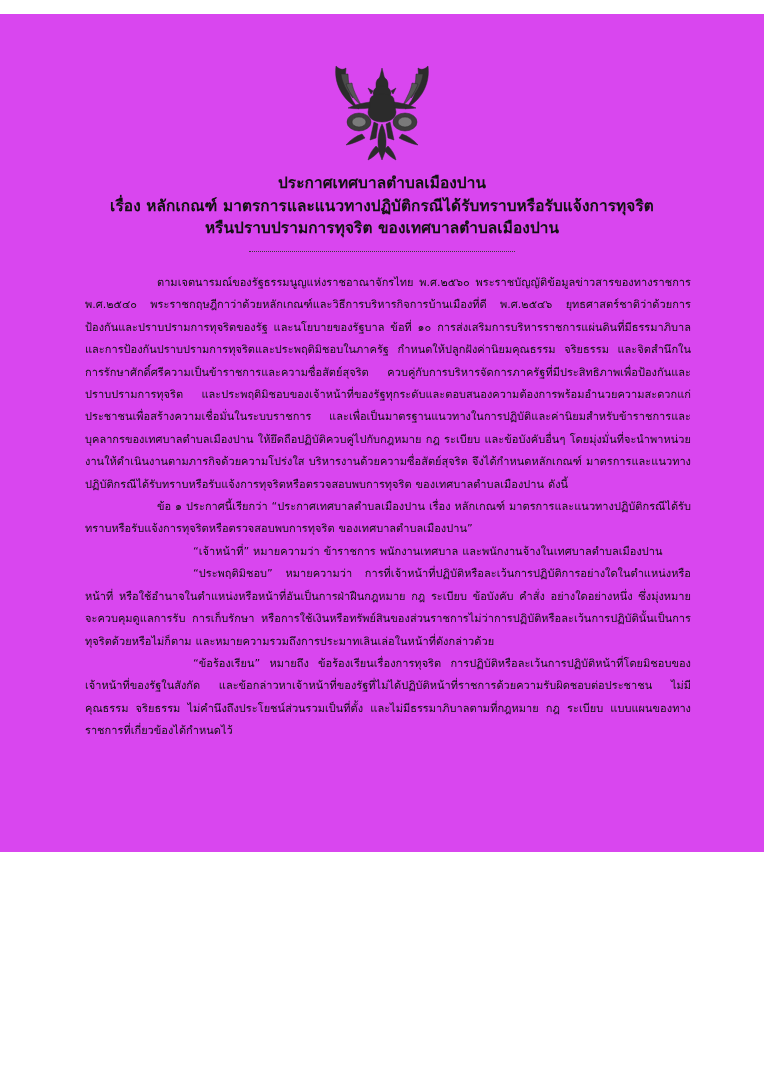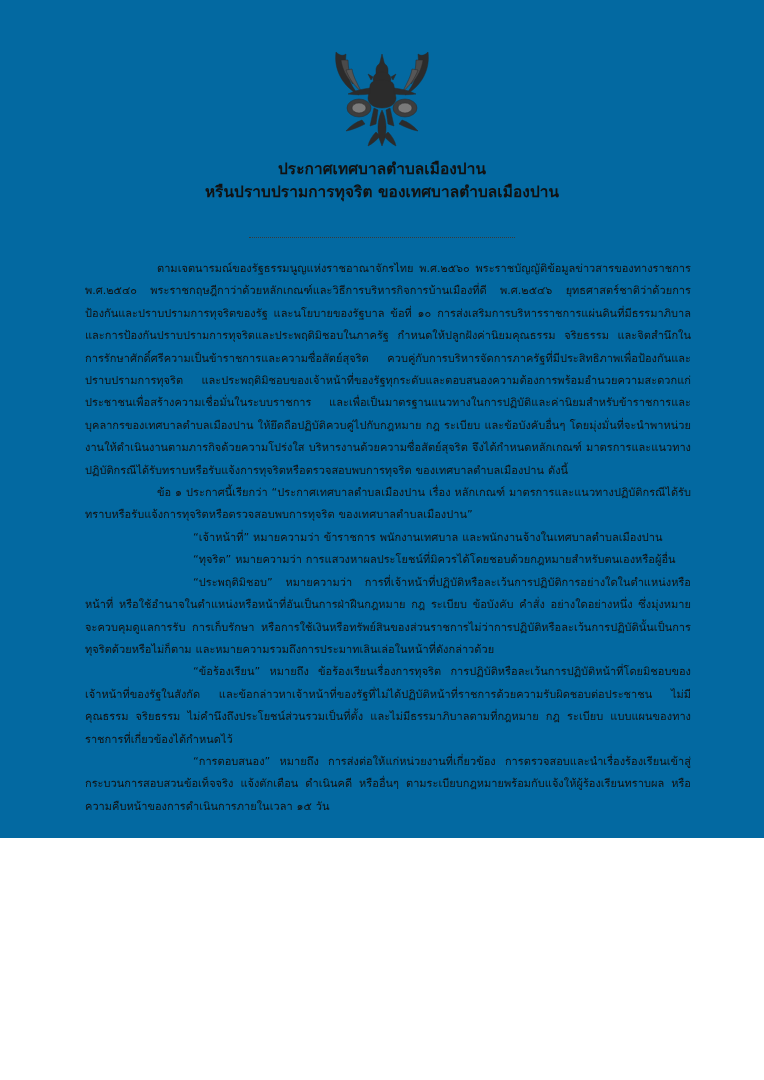--- a/index.html
+++ b/index.html
@@ -9,22 +9,22 @@
     background: #ffffff;
   }
   body {
     font-family: "DejaVu Sans", "Liberation Sans", sans-serif;
     color: #111111;
   }
   .page {
     position: relative;
     width: 764px;
     height: 838px;
-    margin: 0 auto;
-    background: #0369a1;
+    margin: 14px auto;
+    background: #d946ef;
     overflow: hidden;
     box-sizing: border-box;
   }
 
   
   .emblem-wrap {
     position: absolute;
     top: 46px;
     left: 0;
     width: 764px;
@@ -129,30 +129,29 @@
 
         <path d="M50 64 C46 72 45 82 47 92 L50 100 L53 92 C55 82 54 72 50 64 Z"></path>
         <path d="M44 86 C40 90 37 95 36 100 C40 98 45 94 48 90 Z"></path>
         <path d="M56 86 C60 90 63 95 64 100 C60 98 55 94 52 90 Z"></path>
       </g>
     </svg>
   </div>
 
   <div class="heading">
     <div class="hl">ประกาศเทศบาลตำบลเมืองปาน</div>
+    <div class="hl">เรื่อง  หลักเกณฑ์ มาตรการและแนวทางปฏิบัติกรณีได้รับทราบหรือรับแจ้งการทุจริต</div>
     <div class="hl">หรืนปราบปรามการทุจริต ของเทศบาลตำบลเมืองปาน</div>
   </div>
 
   <div class="rule-wrap">
     <div class="rule"></div>
   </div>
 
   <div class="body">
     <p class="ind-1">ตามเจตนารมณ์ของรัฐธรรมนูญแห่งราชอาณาจักรไทย พ.ศ.๒๕๖๐ พระราชบัญญัติข้อมูลข่าวสารของทางราชการ พ.ศ.๒๕๔๐ พระราชกฤษฎีกาว่าด้วยหลักเกณฑ์และวิธีการบริหารกิจการบ้านเมืองที่ดี พ.ศ.๒๕๔๖ ยุทธศาสตร์ชาติว่าด้วยการป้องกันและปราบปรามการทุจริตของรัฐ และนโยบายของรัฐบาล ข้อที่ ๑๐ การส่งเสริมการบริหารราชการแผ่นดินที่มีธรรมาภิบาลและการป้องกันปราบปรามการทุจริตและประพฤติมิชอบในภาครัฐ กำหนดให้ปลูกฝังค่านิยมคุณธรรม จริยธรรม และจิตสำนึกในการรักษาศักดิ์ศรีความเป็นข้าราชการและความซื่อสัตย์สุจริต ควบคู่กับการบริหารจัดการภาครัฐที่มีประสิทธิภาพเพื่อป้องกันและปราบปรามการทุจริต และประพฤติมิชอบของเจ้าหน้าที่ของรัฐทุกระดับและตอบสนองความต้องการพร้อมอำนวยความสะดวกแก่ประชาชนเพื่อสร้างความเชื่อมั่นในระบบราชการ  และเพื่อเป็นมาตรฐานแนวทางในการปฏิบัติและค่านิยมสำหรับข้าราชการและบุคลากรของเทศบาลตำบลเมืองปาน  ให้ยึดถือปฏิบัติควบคู่ไปกับกฎหมาย กฎ ระเบียบ และข้อบังคับอื่นๆ โดยมุ่งมั่นที่จะนำพาหน่วยงานให้ดำเนินงานตามภารกิจด้วยความโปร่งใส บริหารงานด้วยความซื่อสัตย์สุจริต จึงได้กำหนดหลักเกณฑ์ มาตรการและแนวทางปฏิบัติกรณีได้รับทราบหรือรับแจ้งการทุจริตหรือตรวจสอบพบการทุจริต ของเทศบาลตำบลเมืองปาน ดังนี้</p>
     <p class="ind-1">ข้อ ๑ ประกาศนี้เรียกว่า “ประกาศเทศบาลตำบลเมืองปาน เรื่อง หลักเกณฑ์ มาตรการและแนวทางปฏิบัติกรณีได้รับทราบหรือรับแจ้งการทุจริตหรือตรวจสอบพบการทุจริต ของเทศบาลตำบลเมืองปาน”</p>
     <p class="ind-2">“เจ้าหน้าที่” หมายความว่า ข้าราชการ พนักงานเทศบาล และพนักงานจ้างในเทศบาลตำบลเมืองปาน</p>
-    <p class="ind-2">“ทุจริต” หมายความว่า การแสวงหาผลประโยชน์ที่มิควรได้โดยชอบด้วยกฎหมายสำหรับตนเองหรือผู้อื่น</p>
     <p class="ind-2">“ประพฤติมิชอบ” หมายความว่า การที่เจ้าหน้าที่ปฏิบัติหรือละเว้นการปฏิบัติการอย่างใดในตำแหน่งหรือหน้าที่ หรือใช้อำนาจในตำแหน่งหรือหน้าที่อันเป็นการฝ่าฝืนกฎหมาย กฎ ระเบียบ ข้อบังคับ คำสั่ง อย่างใดอย่างหนึ่ง ซึ่งมุ่งหมายจะควบคุมดูแลการรับ การเก็บรักษา หรือการใช้เงินหรือทรัพย์สินของส่วนราชการไม่ว่าการปฏิบัติหรือละเว้นการปฏิบัตินั้นเป็นการทุจริตด้วยหรือไม่ก็ตาม และหมายความรวมถึงการประมาทเลินเล่อในหน้าที่ดังกล่าวด้วย</p>
     <p class="ind-2">“ข้อร้องเรียน” หมายถึง ข้อร้องเรียนเรื่องการทุจริต การปฏิบัติหรือละเว้นการปฏิบัติหน้าที่โดยมิชอบของเจ้าหน้าที่ของรัฐในสังกัด และข้อกล่าวหาเจ้าหน้าที่ของรัฐที่ไม่ได้ปฏิบัติหน้าที่ราชการด้วยความรับผิดชอบต่อประชาชน ไม่มีคุณธรรม จริยธรรม ไม่คำนึงถึงประโยชน์ส่วนรวมเป็นที่ตั้ง และไม่มีธรรมาภิบาลตามที่กฎหมาย กฎ ระเบียบ แบบแผนของทางราชการที่เกี่ยวข้องได้กำหนดไว้</p>
-    <p class="ind-2 last-left">“การตอบสนอง” หมายถึง การส่งต่อให้แก่หน่วยงานที่เกี่ยวข้อง การตรวจสอบและนำเรื่องร้องเรียนเข้าสู่กระบวนการสอบสวนข้อเท็จจริง แจ้งตักเตือน ดำเนินคดี หรืออื่นๆ ตามระเบียบกฎหมายพร้อมกับแจ้งให้ผู้ร้องเรียนทราบผล หรือความคืบหน้าของการดำเนินการภายในเวลา ๑๕ วัน</p>
   </div>
 
 </div>
 
 </body></html>

